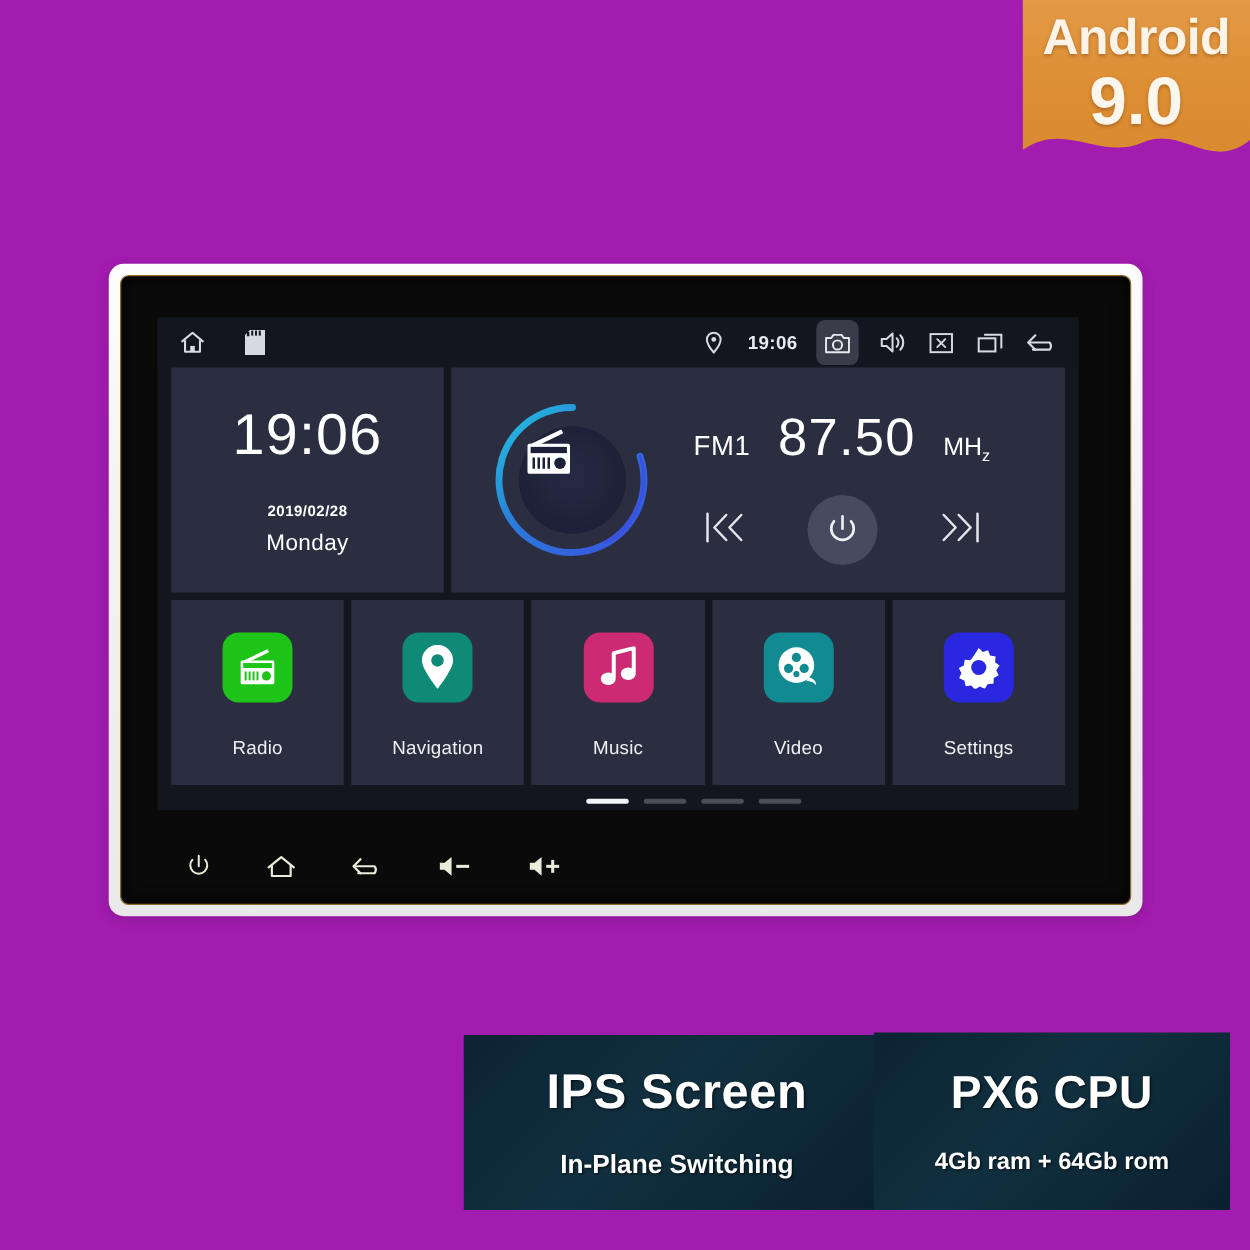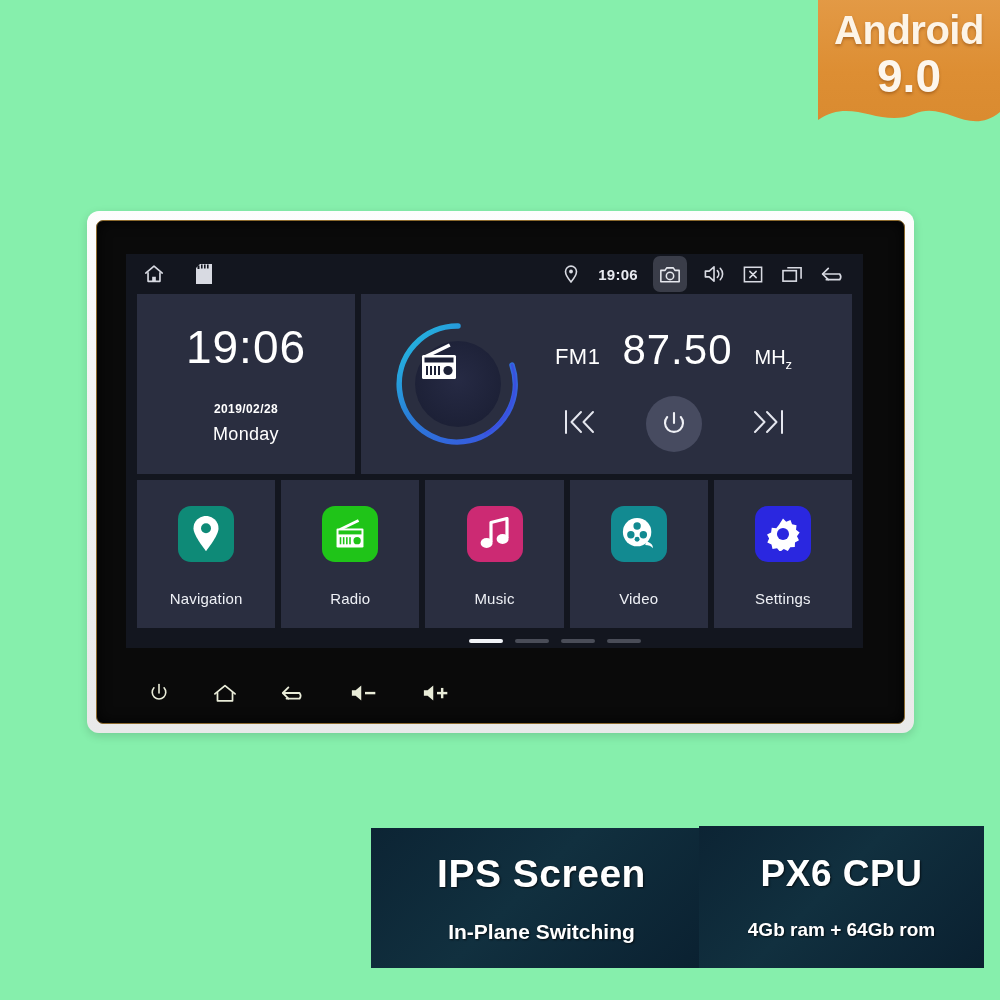--- a/index.html
+++ b/index.html
@@ -2,38 +2,38 @@
 <html><head>
 <meta charset="utf-8">
 <style>
   * { box-sizing: border-box; margin: 0; padding: 0; }
   html, body {
     width: 1000px; height: 1000px;
     background: #ffffff;
     font-family: "Liberation Sans", sans-serif;
     overflow: hidden;
   }
-  #stage { position: relative; width: 1000px; height: 1000px; background: #86efac; }
+  #stage { position: relative; width: 1000px; height: 1000px; background: #a21caf; }
 
   
   .badge {
     position: absolute; left: 818px; top: -4px; width: 182px; height: 138px;
     background: linear-gradient(180deg, #e39a46 0%, #dd8e33 55%, #d98a2f 100%);
     -webkit-clip-path: path("M0,0 L182,0 L182,116 C150,142 128,104 96,118 C62,133 34,100 0,124 Z");
     clip-path: path("M0,0 L182,0 L182,116 C150,142 128,104 96,118 C62,133 34,100 0,124 Z");
     display: flex; flex-direction: column; align-items: center; justify-content: flex-start;
     padding-top: 14px;
   }
   .badge-l1 {
     font-size: 40px; font-weight: bold; color: #fdf4e7; letter-spacing: -0.5px;
     text-shadow: 0 2px 3px rgba(120,60,10,.45);
     line-height: 1;
   }
   .badge-l2 {
-    font-size: 46px; font-weight: bold; color: #fdf6ec; line-height: 1.15;
+    font-size: 54px; font-weight: bold; color: #fdf6ec; line-height: 1.15;
     text-shadow: 0 2px 3px rgba(120,60,10,.45);
   }
 
   
   .device {
     position: absolute; left: 87px; top: 211px; width: 827px; height: 522px;
     background: linear-gradient(180deg,#fdfdfd 0%,#f2f2f2 40%,#e9e9e9 100%);
     border-radius: 12px;
     box-shadow: 0 3px 10px rgba(0,0,0,.14);
     padding: 9px;
@@ -282,43 +282,43 @@
                   </svg>
                 </span>
               </div>
             </div>
           </div>
         </div>
 
         <div class="apps">
 
           <div class="app">
-            <div class="app-ico" style="background:#0e8a77">
-              <svg width="30" height="36" viewBox="0 0 30 36" fill="#fff">
-                <path d="M15 35 C15 35 27.5 19.5 27.5 12.4 A12.5 12.5 0 0 0 2.5 12.4 C2.5 19.5 15 35 15 35 Z"></path>
-                <circle cx="15" cy="12.3" r="5" fill="#0e8a77"></circle>
-              </svg>
-            </div>
-            <div class="app-label">Navigation</div>
-          </div>
-
-          <div class="app">
             <div class="app-ico" style="background:#1fc418">
               <svg width="38" height="34" viewBox="0 0 48 42">
                 <path d="M10 14 L34 2.5 L35.6 5.6 L14 16 Z" fill="#fff"></path>
                 <rect x="7" y="14" width="34" height="24" rx="1.5" fill="#fff"></rect>
                 <rect x="9.5" y="16.5" width="29" height="5" fill="#1fc418"></rect>
                 <rect x="11" y="25" width="2" height="9" fill="#1fc418"></rect>
                 <rect x="15" y="25" width="2" height="9" fill="#1fc418"></rect>
                 <rect x="19" y="25" width="2" height="9" fill="#1fc418"></rect>
                 <rect x="23" y="25" width="2" height="9" fill="#1fc418"></rect>
                 <circle cx="33" cy="29.5" r="4.6" fill="#1fc418"></circle>
               </svg>
             </div>
             <div class="app-label">Radio</div>
+          </div>
+
+          <div class="app">
+            <div class="app-ico" style="background:#0e8a77">
+              <svg width="30" height="36" viewBox="0 0 30 36" fill="#fff">
+                <path d="M15 35 C15 35 27.5 19.5 27.5 12.4 A12.5 12.5 0 0 0 2.5 12.4 C2.5 19.5 15 35 15 35 Z"></path>
+                <circle cx="15" cy="12.3" r="5" fill="#0e8a77"></circle>
+              </svg>
+            </div>
+            <div class="app-label">Navigation</div>
           </div>
 
           <div class="app">
             <div class="app-ico" style="background:#cc2a73">
               <svg width="32" height="34" viewBox="0 0 32 34" fill="#fff">
                 <path d="M12 25 V5.5 L28 1.5 V21" stroke="#fff" stroke-width="3.2" fill="none" stroke-linejoin="round"></path>
                 <ellipse cx="7.6" cy="26" rx="6" ry="5"></ellipse>
                 <ellipse cx="23.6" cy="22" rx="6" ry="5"></ellipse>
               </svg>
             </div>

